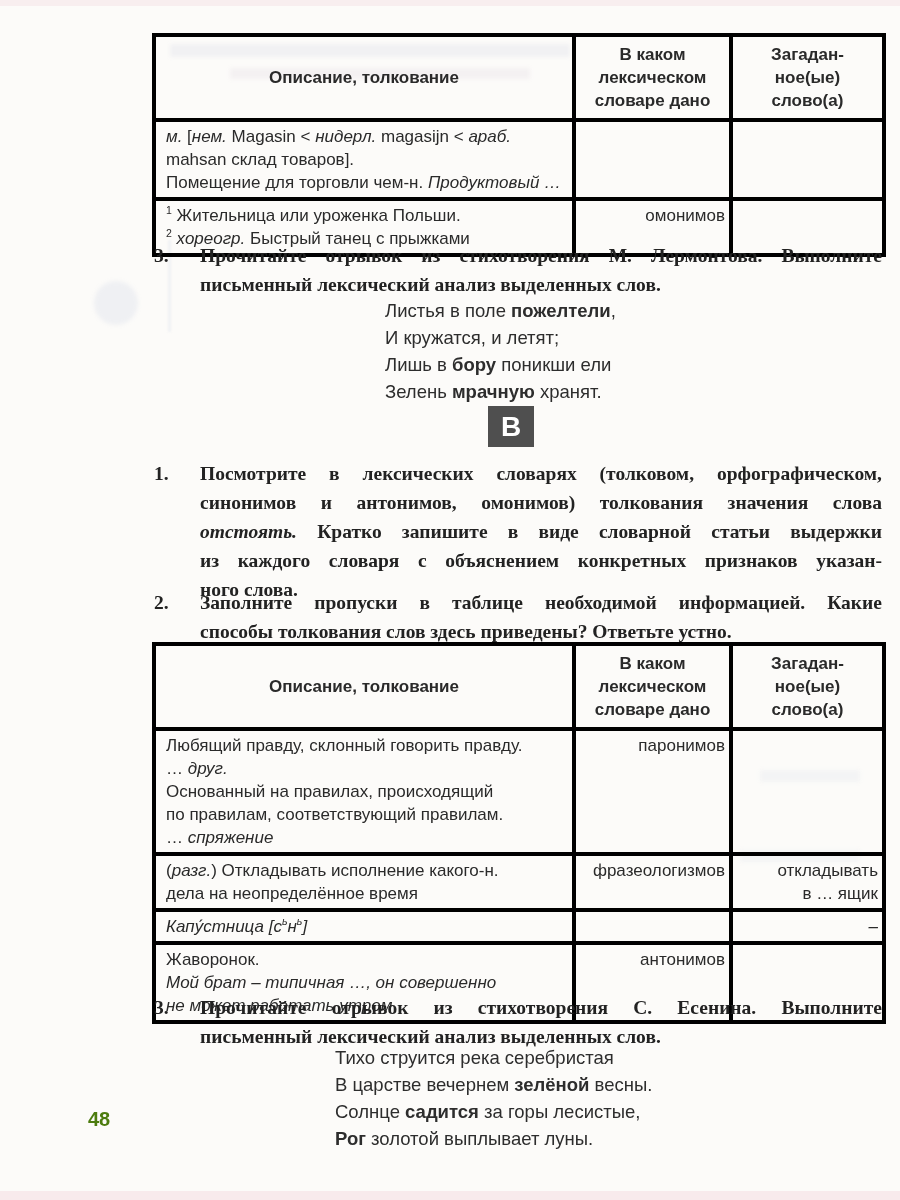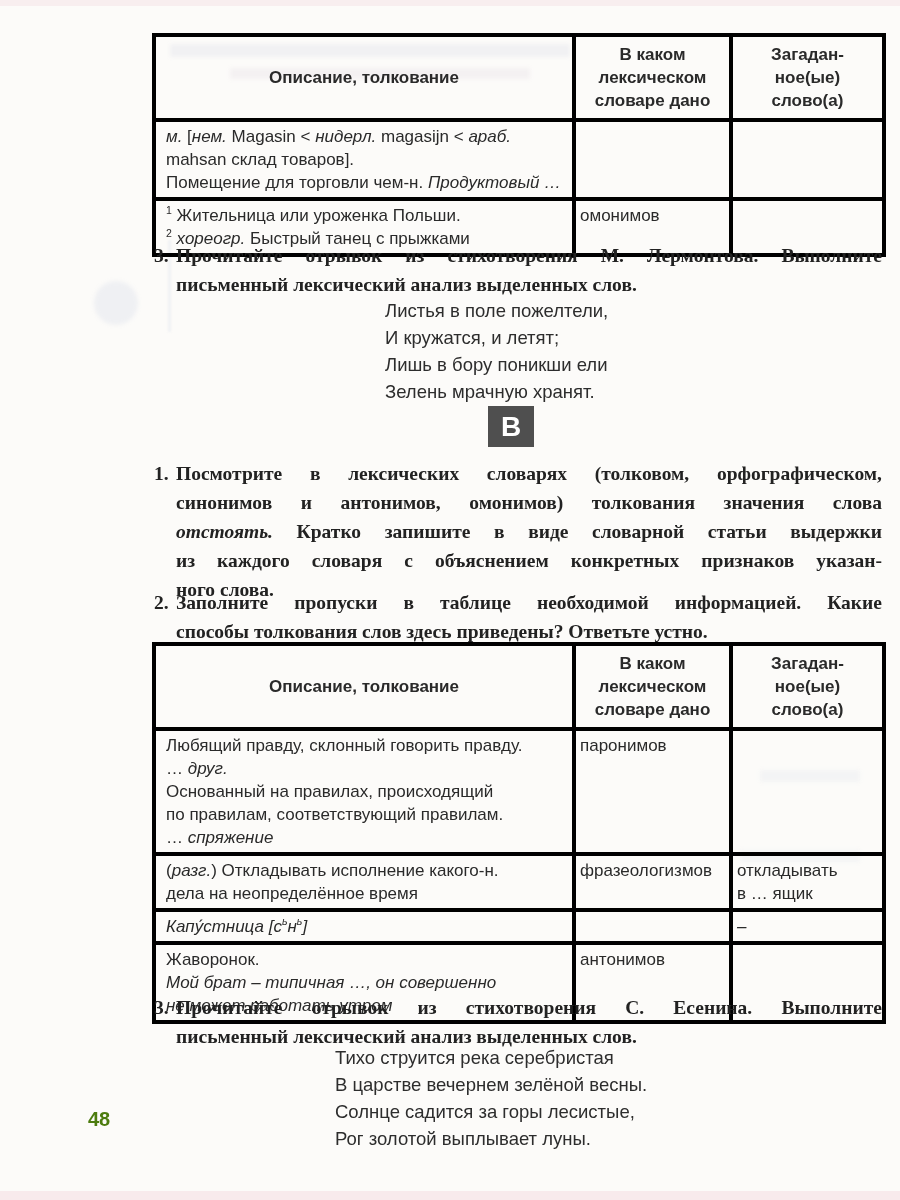--- a/index.html
+++ b/index.html
@@ -34,43 +34,43 @@
   }
   .table1{top:33px;}
   .table2{top:642px;}
   .wtable th,.wtable td{border:4px solid #000000;}
   .wtable th{
     font-weight:700;text-align:center;vertical-align:middle;
     white-space:pre-line;padding:6px 4px;
   }
   .wtable td{vertical-align:top;padding:3px 4px;}
   .wtable td.desc{padding:3px 10px;text-align:left;}
-  .wtable td.mid{text-align:left;white-space:pre-line;}
+  .wtable td.mid{text-align:right;white-space:pre-line;}
   .t1-head{height:64px;}
   .t1-r0{height:70px;}
   .t1-r1{height:51px;}
   .t2-head{height:62px;}
   .t2-r0{height:114px;}
   .t2-r1{height:52px;}
   .t2-r2{height:27px;font-style:italic;}
   .t2-r3{height:69px;padding-left:27px;}
 
   
   .seg-i{font-style:italic;}
-  .seg-b{font-weight:400;}
+  .seg-b{font-weight:700;}
   .seg-sup{vertical-align:super;font-size:0.62em;line-height:0;}
 
   
   .task{
     position:absolute;left:152px;width:730px;
     font-family:"Liberation Serif",serif;
     font-weight:700;font-size:19.5px;line-height:29px;color:#222;
   }
   .task .num{position:absolute;left:2px;top:0;}
-  .task .body{margin-left:24px;}
+  .task .body{margin-left:48px;}
   .jline{text-align:justify;text-align-last:justify;}
   .jline.last{text-align-last:left;}
   .task-3a{top:241px;}
   .task-1{top:459px;}
   .task-2{top:588px;}
   .task-3b{top:993px;}
 
   
   .poem{position:absolute;font-size:18.5px;line-height:27px;color:#2d2d2d;}
   .poem-1{left:385px;top:297px;}

